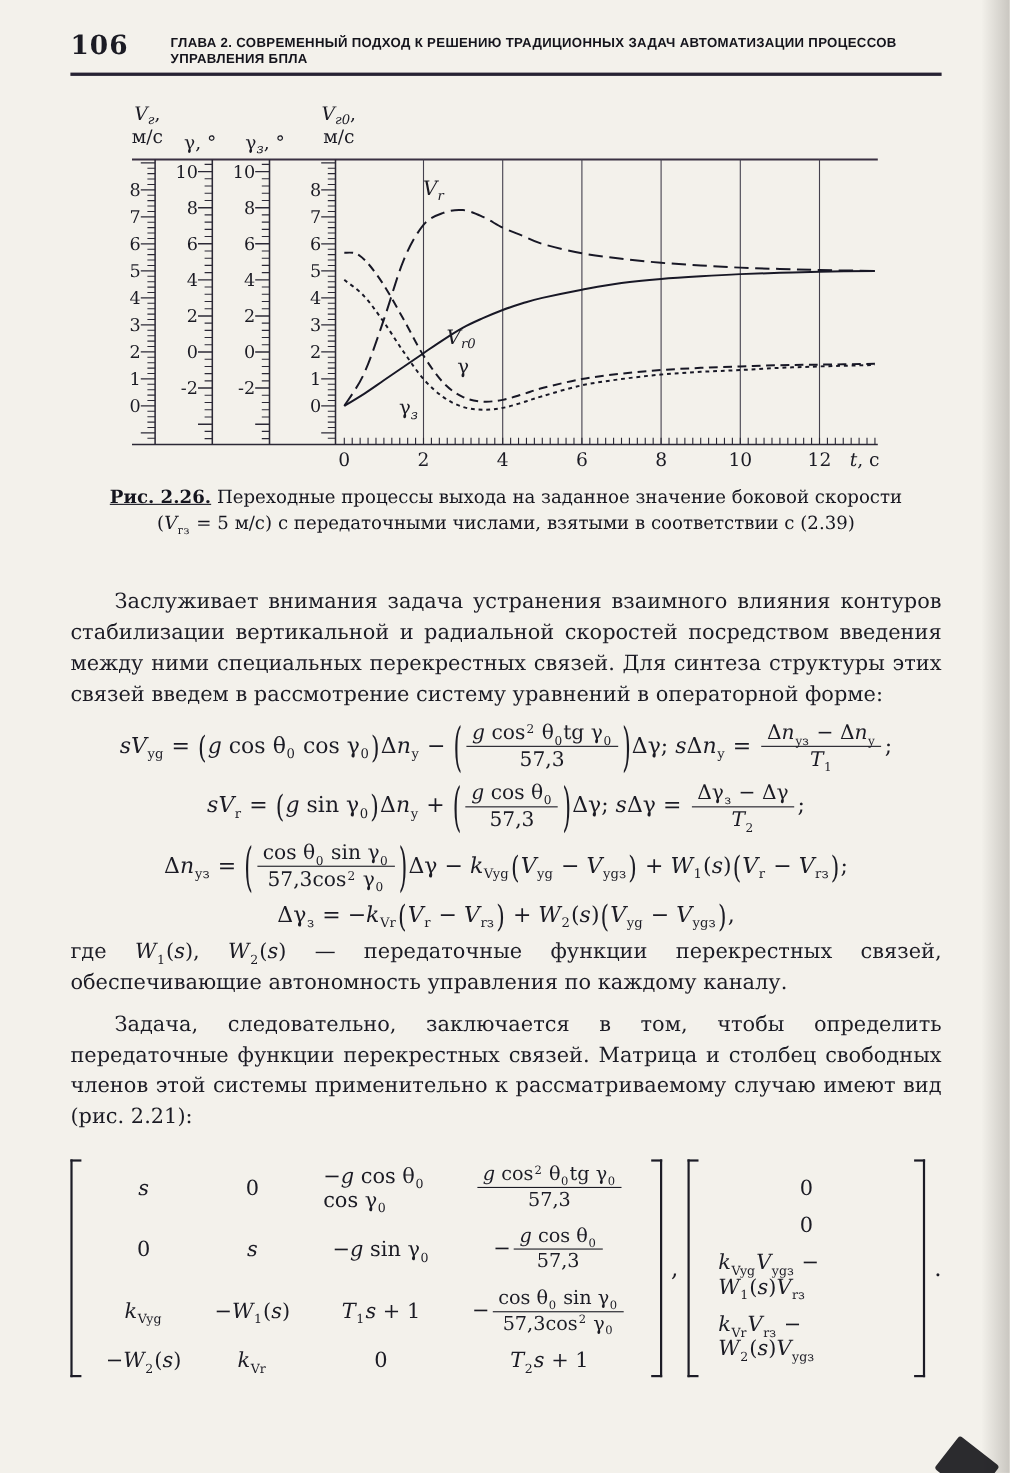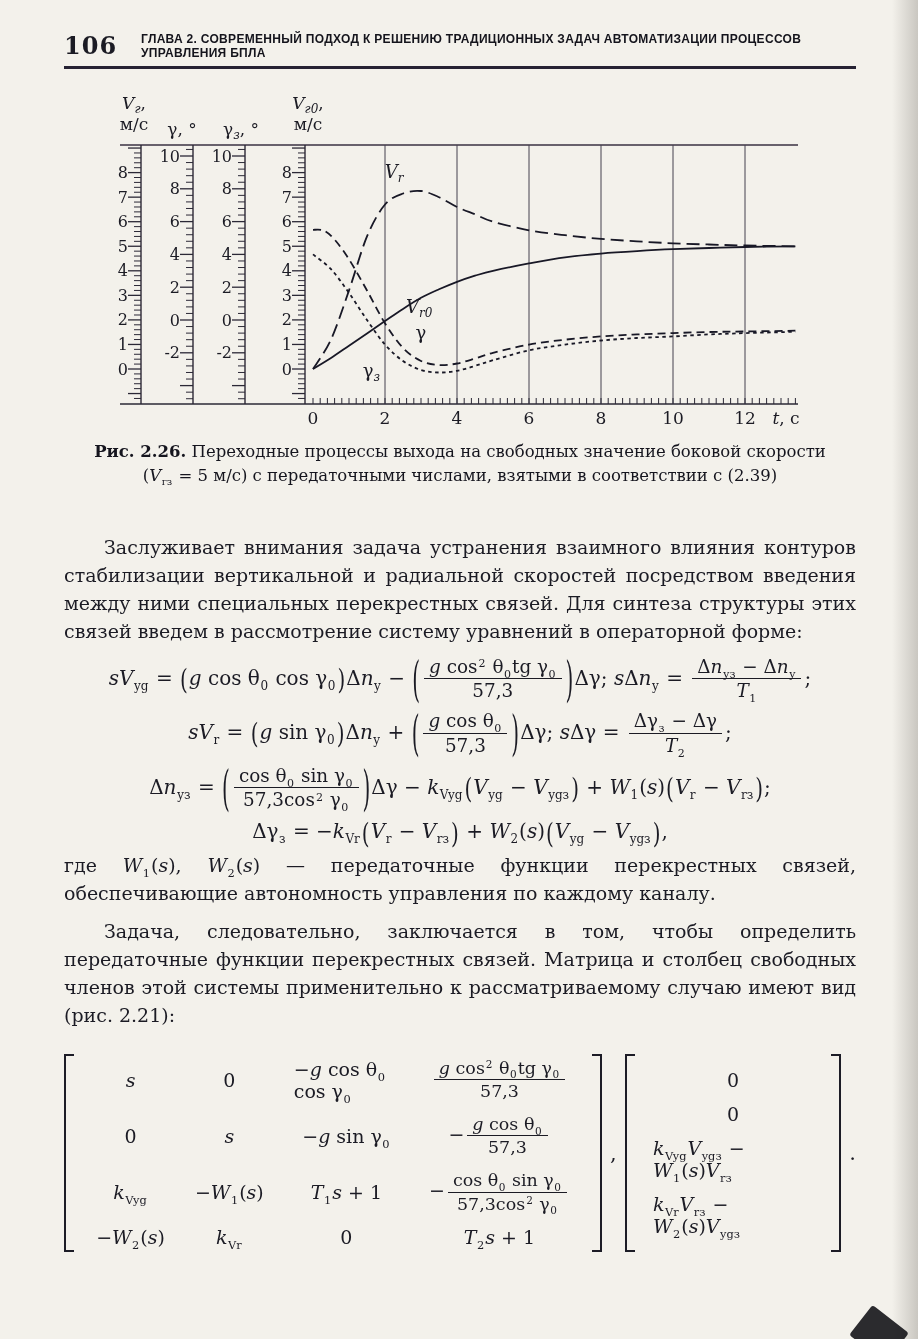--- a/index.html
+++ b/index.html
@@ -5,31 +5,31 @@
   html,body{margin:0;padding:0;}
   body{
     width:918px;height:1339px;position:relative;overflow:hidden;
     background:#f3f1eb;
     font-family:"DejaVu Serif", serif;
     color:#1b1b24;
   }
   .page{position:absolute;inset:0;}
   
   .header{position:absolute;top:26px;left:64px;width:792px;}
-  .header-row{display:flex;align-items:flex-end;gap:24px;}
+  .header-row{display:flex;align-items:flex-start;gap:38px;}
   .page-num{font-size:24px;font-weight:bold;letter-spacing:1px;}
   .chapter{font-family:"Liberation Sans", sans-serif;font-size:12px;font-weight:bold;
            letter-spacing:.3px;color:#14141c;padding-top:6px;}
   .header-rule{margin-top:6px;border-bottom:3px solid #262233;}
   
   .figure{position:absolute;top:92px;left:108px;width:700px;height:340px;}
   svg text{font-family:"DejaVu Serif", serif;fill:#1b1b24;}
   .caption{position:absolute;top:440px;left:64px;width:792px;text-align:center;
            font-size:16.5px;line-height:1.45;color:#15151e;}
-  .caption b{font-weight:bold;}
+  .caption b{font-weight:bold;text-decoration:underline;}
   
   .content{position:absolute;top:534px;left:64px;width:792px;}
   .para{font-size:19px;line-height:1.47;text-align:justify;margin:0 0 10px 0;}
   .indent{text-indent:40px;}
   .eq{ text-align:center;font-size:20px;margin:8px 0;line-height:1.25;}
   
   .math .rm{font-style:normal;}
   .math .it{font-style:italic;}
   .math .sub{font-size:.6em;position:relative;bottom:-.45em;margin:0 1px 0 .5px;}
   .math .sup{font-size:.6em;position:relative;top:-.5em;margin:0 1px;}
@@ -399,21 +399,21 @@
           <path d="M205 137.8C206.8 137.9 212.2 137 215.8 138.6C219.4 140.3 222.4 142.9 226.6 147.6C230.8 152.4 235.6 158.8 241 167.3C246.4 175.8 253 187.8 259 198.5C265 209.1 271 221.7 277 231.3C283 240.8 289 249.6 295 255.9C301 262.2 307 266.1 313 269C319 271.9 325 272.7 331 273.1C337 273.5 343 272.6 349 271.5C355 270.4 361 268.3 367 266.5C373 264.8 376 263.1 385 260.8C394 258.5 409 254.8 421 252.6C433 250.4 445 249 457 247.7C469 246.3 481 245.3 493 244.4C505 243.5 517 243 529 242.4C541 241.9 553 241.5 565 241.1C577 240.7 589 240.2 601 240C613 239.7 622.6 239.7 637 239.5C651.4 239.3 679 238.8 687.4 238.7" fill="none" stroke="#181826" stroke-width="1.8" stroke-dasharray="8,5"></path>
           <text x="313" y="246.85999999999999" text-anchor="middle" font-size="18"><tspan>γ</tspan></text>
         </g>
         <g>
           <path d="M205 162.4C208 164.9 217 170.7 223 177.2C229 183.6 235 192.5 241 200.9C247 209.4 253 219.4 259 228C265 236.6 271 245.8 277 252.6C283 259.4 289 264.8 295 269C301 273.2 307 276.1 313 278C319 279.9 325 280.3 331 280.5C337 280.6 343 279.9 349 278.8C355 277.7 361 275.7 367 273.9C373 272.1 376 270.8 385 268.2C394 265.6 409 260.9 421 258.3C433 255.7 445 254.2 457 252.6C469 251 481 249.6 493 248.5C505 247.4 517 246.7 529 246C541 245.4 553 245 565 244.4C577 243.8 589 243 601 242.4C613 241.9 622.6 241.6 637 241.1C651.4 240.7 679 240 687.4 239.8" fill="none" stroke="#181826" stroke-width="1.8" stroke-dasharray="3.5,3.5"></path>
           <text x="263.32" y="284.58" text-anchor="middle" font-size="18"><tspan>γ</tspan><tspan font-size="12" dy="4" font-style="italic">з</tspan></text>
         </g>
       </svg></div>
 
   <div class="caption">
-    <div><b>Рис. 2.26.</b> <span>Переходные процессы выхода на свободных значение боковой скорости</span></div>
+    <div><b>Рис. 2.26.</b> <span>Переходные процессы выхода на заданное значение боковой скорости</span></div>
     <div class="math"><span class="rm">(</span><span class="it">V</span><span class="sub">гз</span><span class="rm"> = 5 м/с) с передаточными числами, взятыми в соответствии с (2.39)</span></div>
   </div>
 
   <div class="content">
     <p class="para indent">Заслуживает внимания задача устранения взаимного влияния контуров стабилизации вертикальной и радиальной скоростей посредством введения между ними специальных перекрестных связей. Для синтеза структуры этих связей введем в рассмотрение систему уравнений в операторной форме:</p>
 
     <div class="eq math"><span class="it">sV</span><span class="sub">yg</span><span class="rm"> = </span><span class="bp" style="transform: scaleY(1.4);">(</span><span class="it">g</span><span class="rm"> cos θ</span><span class="sub">0</span><span class="rm"> cos γ</span><span class="sub">0</span><span class="bp" style="transform: scaleY(1.4);">)</span><span class="rm">Δ</span><span class="it">n</span><span class="sub">y</span><span class="rm"> − </span><span class="bp" style="transform: scaleY(2.4);">(</span><span class="frac">
           <span class="num"><span class="it">g</span><span class="rm"> cos</span><span class="sup">2</span><span class="rm"> θ</span><span class="sub">0</span><span class="rm">tg γ</span><span class="sub">0</span></span>
           <span class="den"><span class="rm">57,3</span></span>
         </span><span class="bp" style="transform: scaleY(2.4);">)</span><span class="rm">Δγ;  </span><span class="it">s</span><span class="rm">Δ</span><span class="it">n</span><span class="sub">y</span><span class="rm"> = </span><span class="frac">

